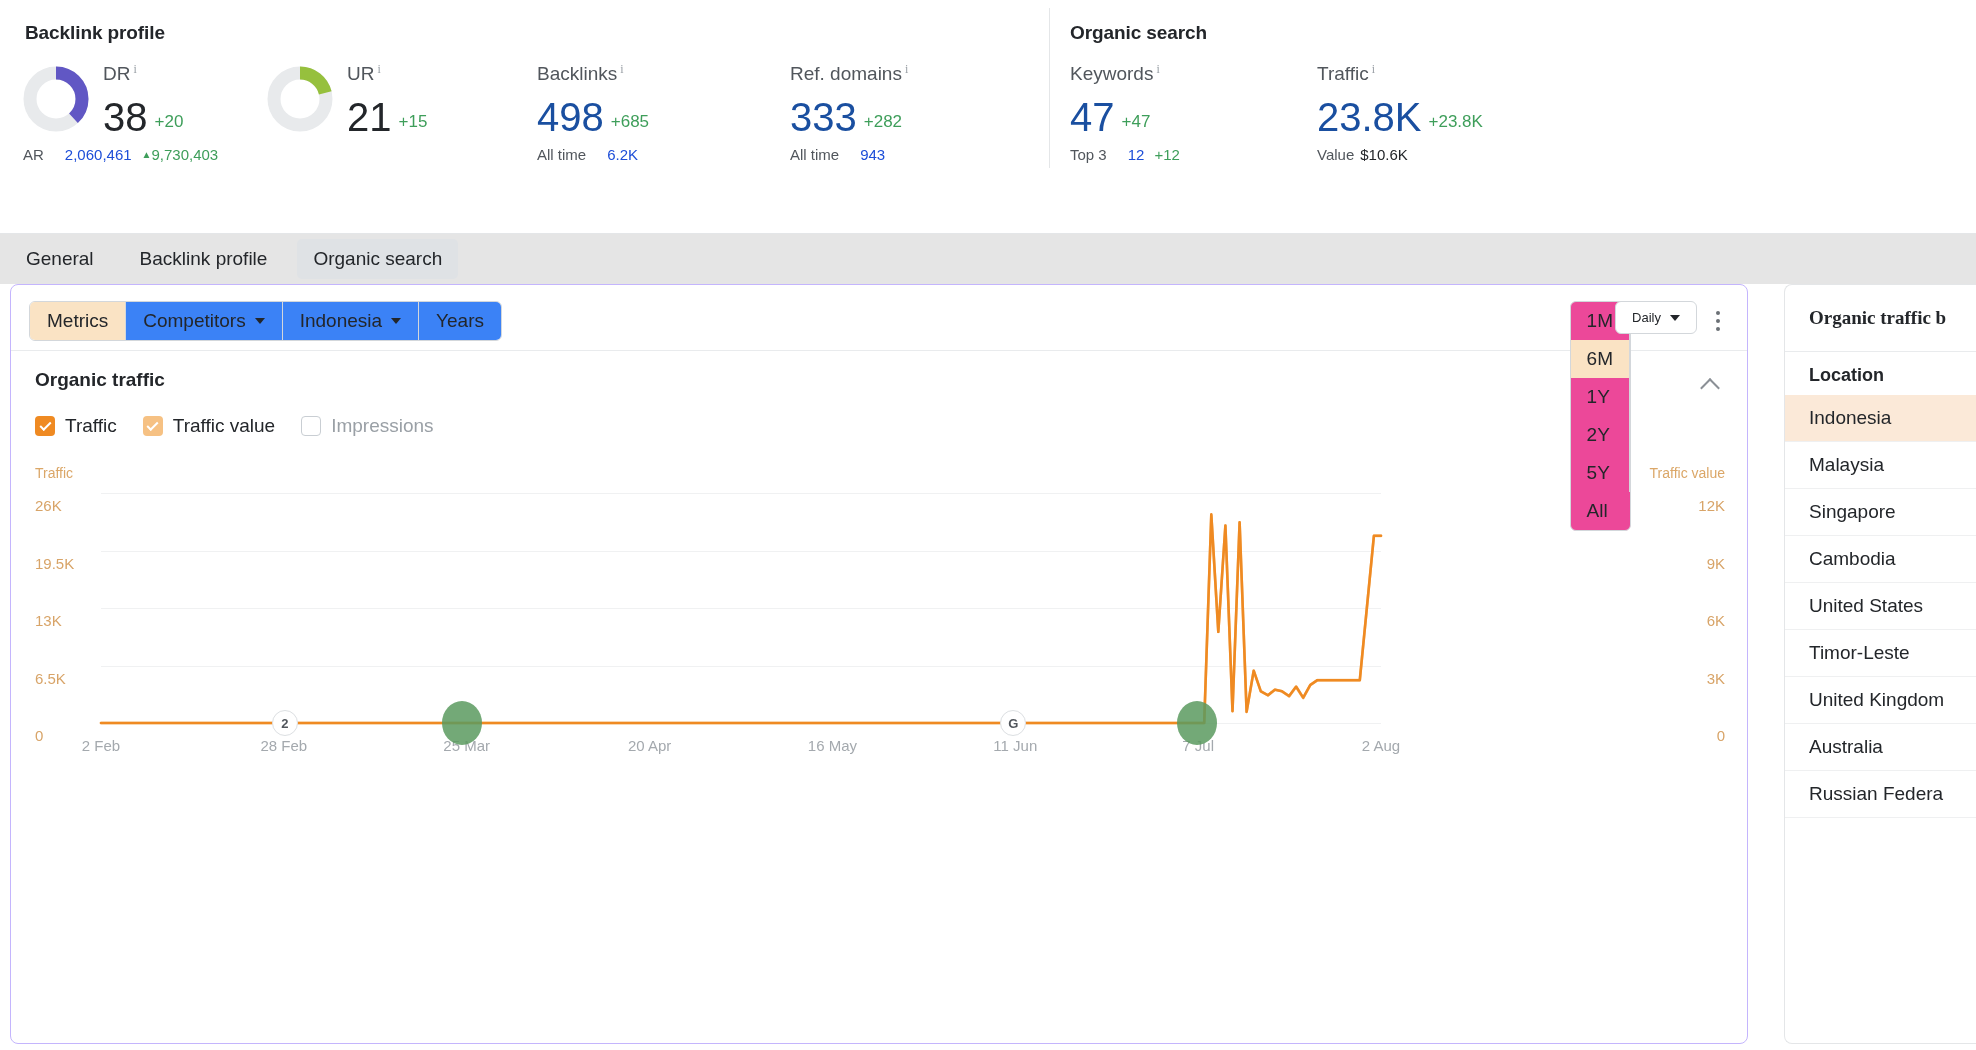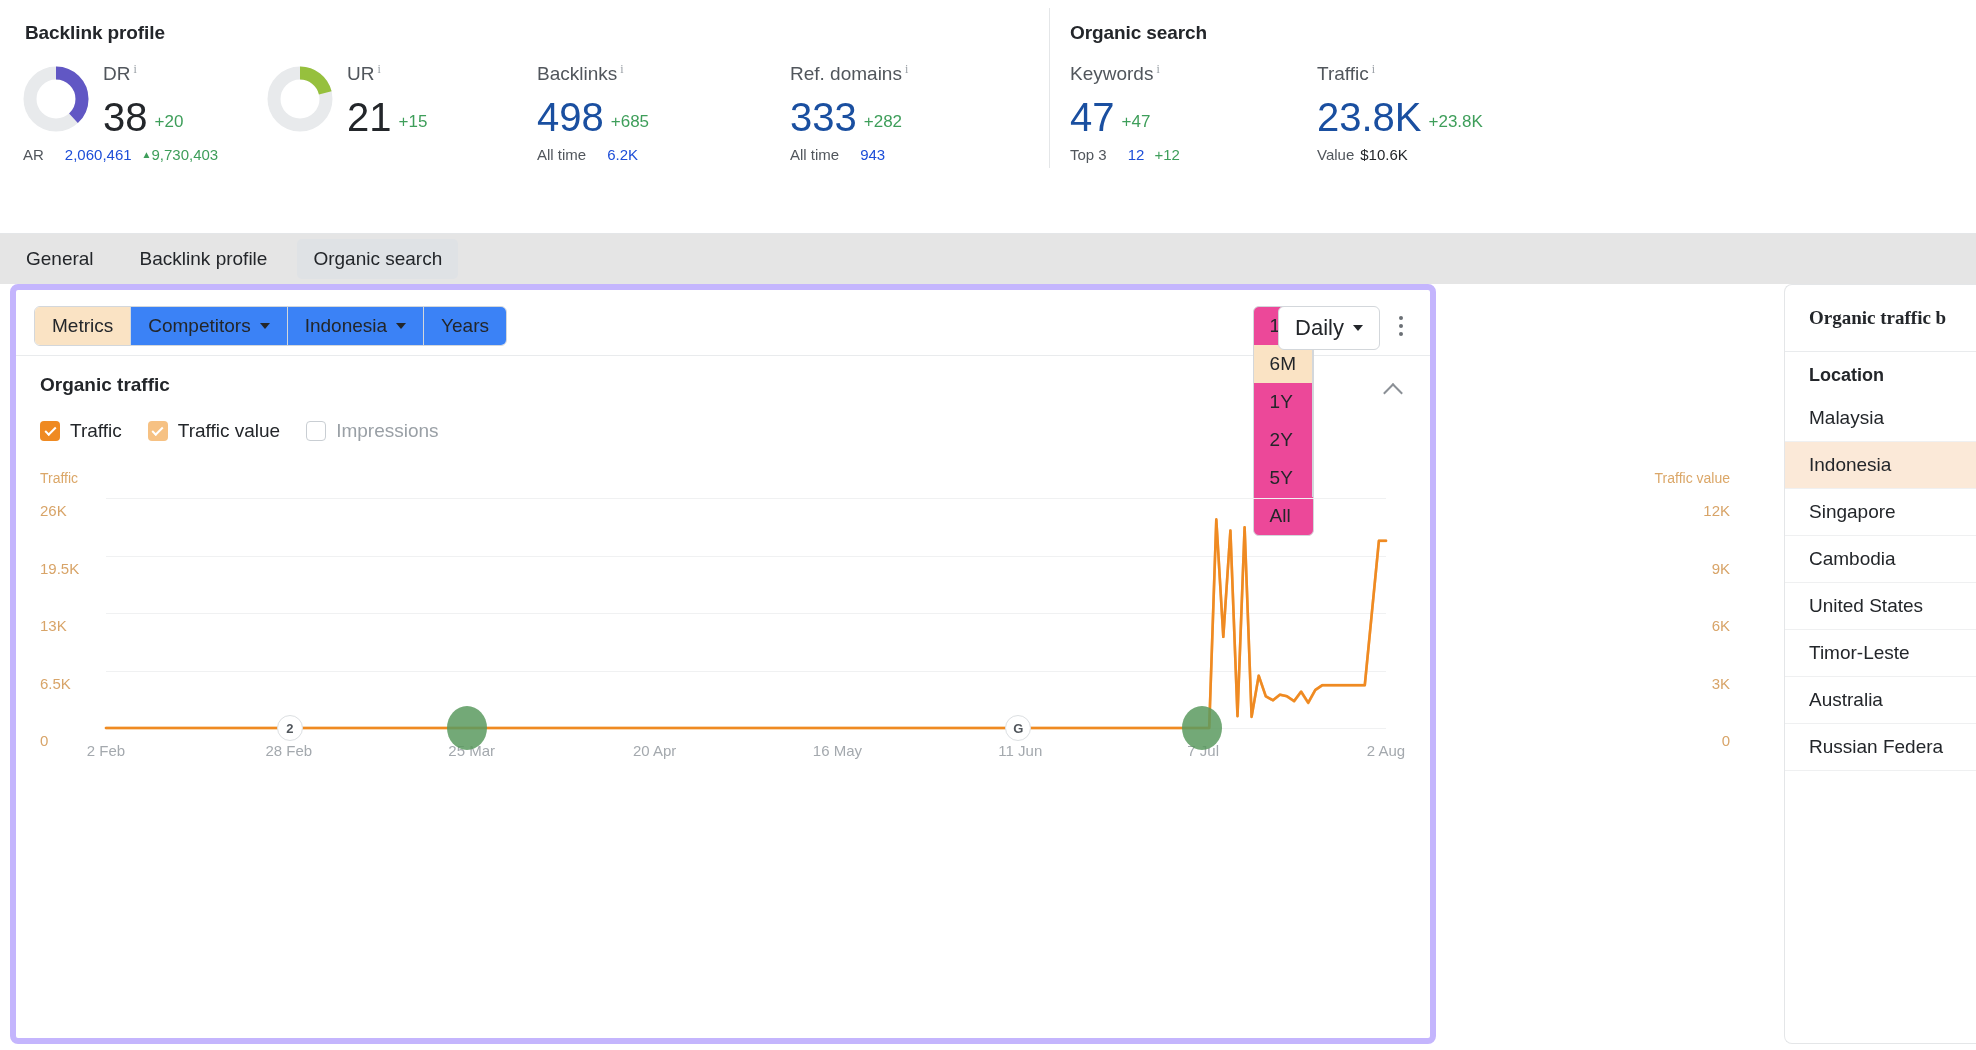--- a/index.html
+++ b/index.html
@@ -76,23 +76,23 @@
   .tab {
     font-size: 19px; color: #23262a;
     padding: 9px 16px; border-radius: 5px;
     cursor: pointer; white-space: nowrap;
   }
   .tab.active { background: #dfe2e5; }
 
   
   .main-card {
     position: absolute; top: 284px; left: 10px;
-    width: 1426px; height: 760px;
+    width: 1738px; height: 760px;
     background: #fff;
-    border: 6px solid #c4b5fd;
+    border: 1px solid #c4b5fd;
     border-radius: 8px;
   }
   .toolbar {
     position: relative; height: 66px;
     border-bottom: 1px solid #e9ebed;
   }
   .btn-group {
     position: absolute; left: 18px; top: 16px;
     display: flex; align-items: stretch;
     border: 1px solid #d3d7db; border-radius: 6px;
@@ -120,21 +120,21 @@
   .range-group .rbtn {
     font-size: 19px; color: #23262a; padding: 8px 16px;
     border-right: 1px solid #d3d7db; cursor: pointer;
   }
   .range-group .rbtn:last-child { border-right: none; }
   .range-group .rbtn.active { background: #fae3c4; }
 
   .daily-btn {
     position: absolute; right: 50px; top: 16px;
     display: flex; align-items: center; gap: 9px;
-    font-size: 22px; color: #23262a;
+    font-size: 13px; color: #23262a;
     padding: 8px 16px; border: 1px solid #d3d7db;
     border-radius: 6px; background: #fff; cursor: pointer;
   }
   .kebab {
     position: absolute; right: 18px; top: 22px;
     width: 22px; height: 28px; cursor: pointer;
     display: flex; flex-direction: column; align-items: center;
     justify-content: center; gap: 4px;
   }
   .kebab i { width: 4px; height: 4px; border-radius: 50%; background: #6b7075; display: block; }
@@ -432,37 +432,40 @@
           <div class="gdot" style="left: 1186.13px; top: 258px; width: 40px; height: 44px; background: rgb(91, 154, 95);"></div>
         </div>
     </div>
   </div>
 
   <div class="right-panel">
     <div class="rp-title">Organic traffic b</div>
     <div class="rp-sep"></div>
     <div class="rp-colhead">Location</div>
     <div class="rp-list" id="rp-list">
-        <div class="rp-row">
-          <span>Malaysia</span>
-        </div>
         <div class="rp-row sel">
           <span>Indonesia</span>
         </div>
         <div class="rp-row">
+          <span>Malaysia</span>
+        </div>
+        <div class="rp-row">
           <span>Singapore</span>
         </div>
         <div class="rp-row">
           <span>Cambodia</span>
         </div>
         <div class="rp-row">
           <span>United States</span>
         </div>
         <div class="rp-row">
           <span>Timor-Leste</span>
+        </div>
+        <div class="rp-row">
+          <span>United Kingdom</span>
         </div>
         <div class="rp-row">
           <span>Australia</span>
         </div>
         <div class="rp-row">
           <span>Russian Federa</span>
         </div>
       </div>
   </div>
 

